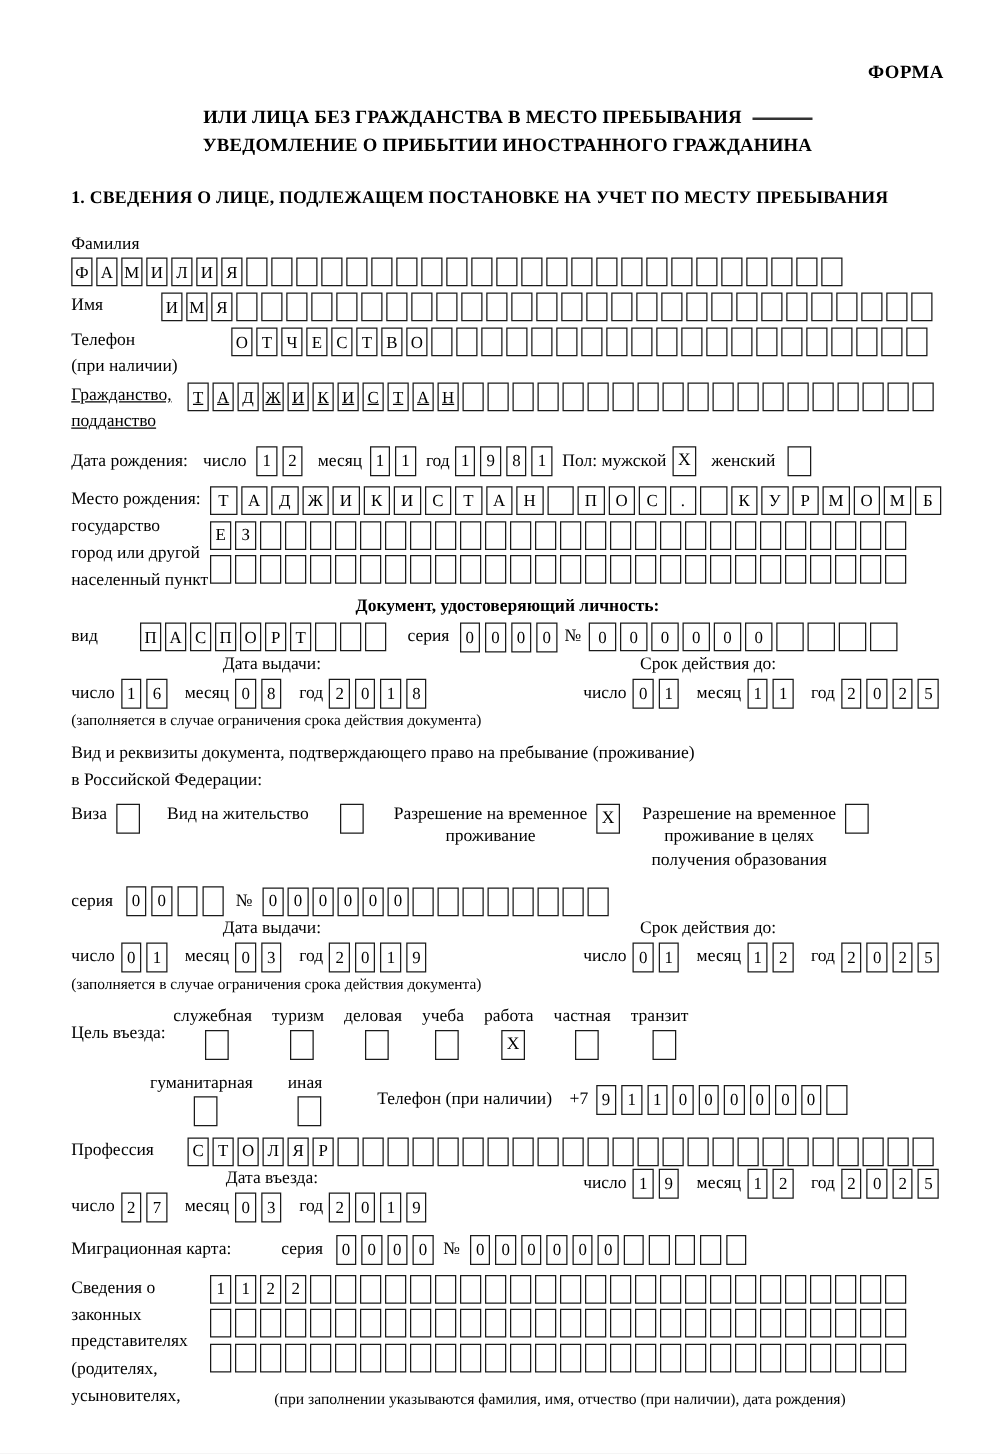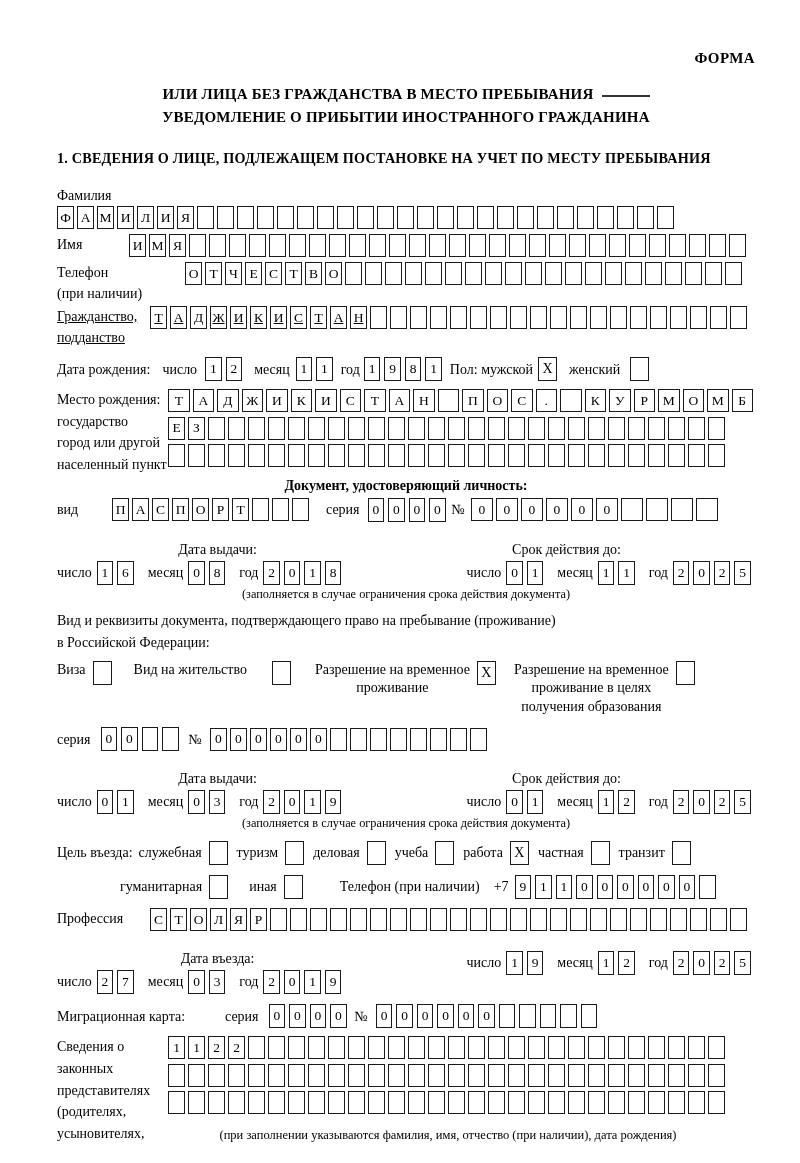--- a/index.html
+++ b/index.html
@@ -22,35 +22,35 @@
     display:flex;align-items:center;justify-content:center;font-size:13.5px;flex-shrink:0;background:#fff;
   }
   .cells-wide .cell{width:21.5px;}
   .cells-num .cell{width:22px;}
   .cells-date .cell{width:16.5px;height:24px;margin-right:4px;}
   .checkbox{
     box-sizing:border-box;width:19px;height:24px;border:1.8px solid #1a1a1a;display:inline-flex;
     align-items:center;justify-content:center;font-size:14px;flex-shrink:0;background:#fff;
   }
   .center-heading{text-align:center;font-weight:bold;font-size:14px;margin-top:7px;}
-  .dates{display:flex;margin-top:20px;}
+  .dates{display:flex;margin-top:2px;}
   .dcol-l{width:46%;}
   .dcol-r{width:54%;}
   .dhead{text-align:center;font-size:14px;margin-bottom:3px;}
   .dgroup{display:flex;align-items:center;font-size:14px;}
   .dgroup .ulabel{margin-right:5px;}
   .dgroup .g{display:flex;margin-right:10px;}
-  .footnote{font-size:12.3px;text-align:center;margin-top:2px;}
+  .footnote{font-size:12.3px;text-align:left;margin-top:2px;}
   .para{font-size:14px;line-height:1.6;margin-top:8px;}
   .opt{display:flex;align-items:flex-start;}
   .opt .olabel{font-size:14px;margin-right:7px;line-height:1.35;}
   .opt .olabel.multiline{white-space:pre-line;text-align:center;}
   .opts-row{display:flex;align-items:flex-start;margin-top:6px;}
   .purpose-row{display:flex;align-items:center;margin-top:10px;font-size:14px;flex-wrap:nowrap;}
-  .purpose-row .opt{align-items:center;margin-right:9px;}
+  .purpose-row .opt{align-items:center;margin-right:9px;flex-direction:column;}
   .label-col{flex-shrink:0;font-size:14px;line-height:1.55;}
   .cellrows .cells{margin-bottom:4.5px;}
   .rep-footnote{font-size:12.5px;text-align:center;margin-top:4px;padding-left:150px;}
   .phone-prefix{font-size:14px;margin:0 6px 0 14px;}
 </style>
 </head>
 <body>
 
 <div class="page">
 

